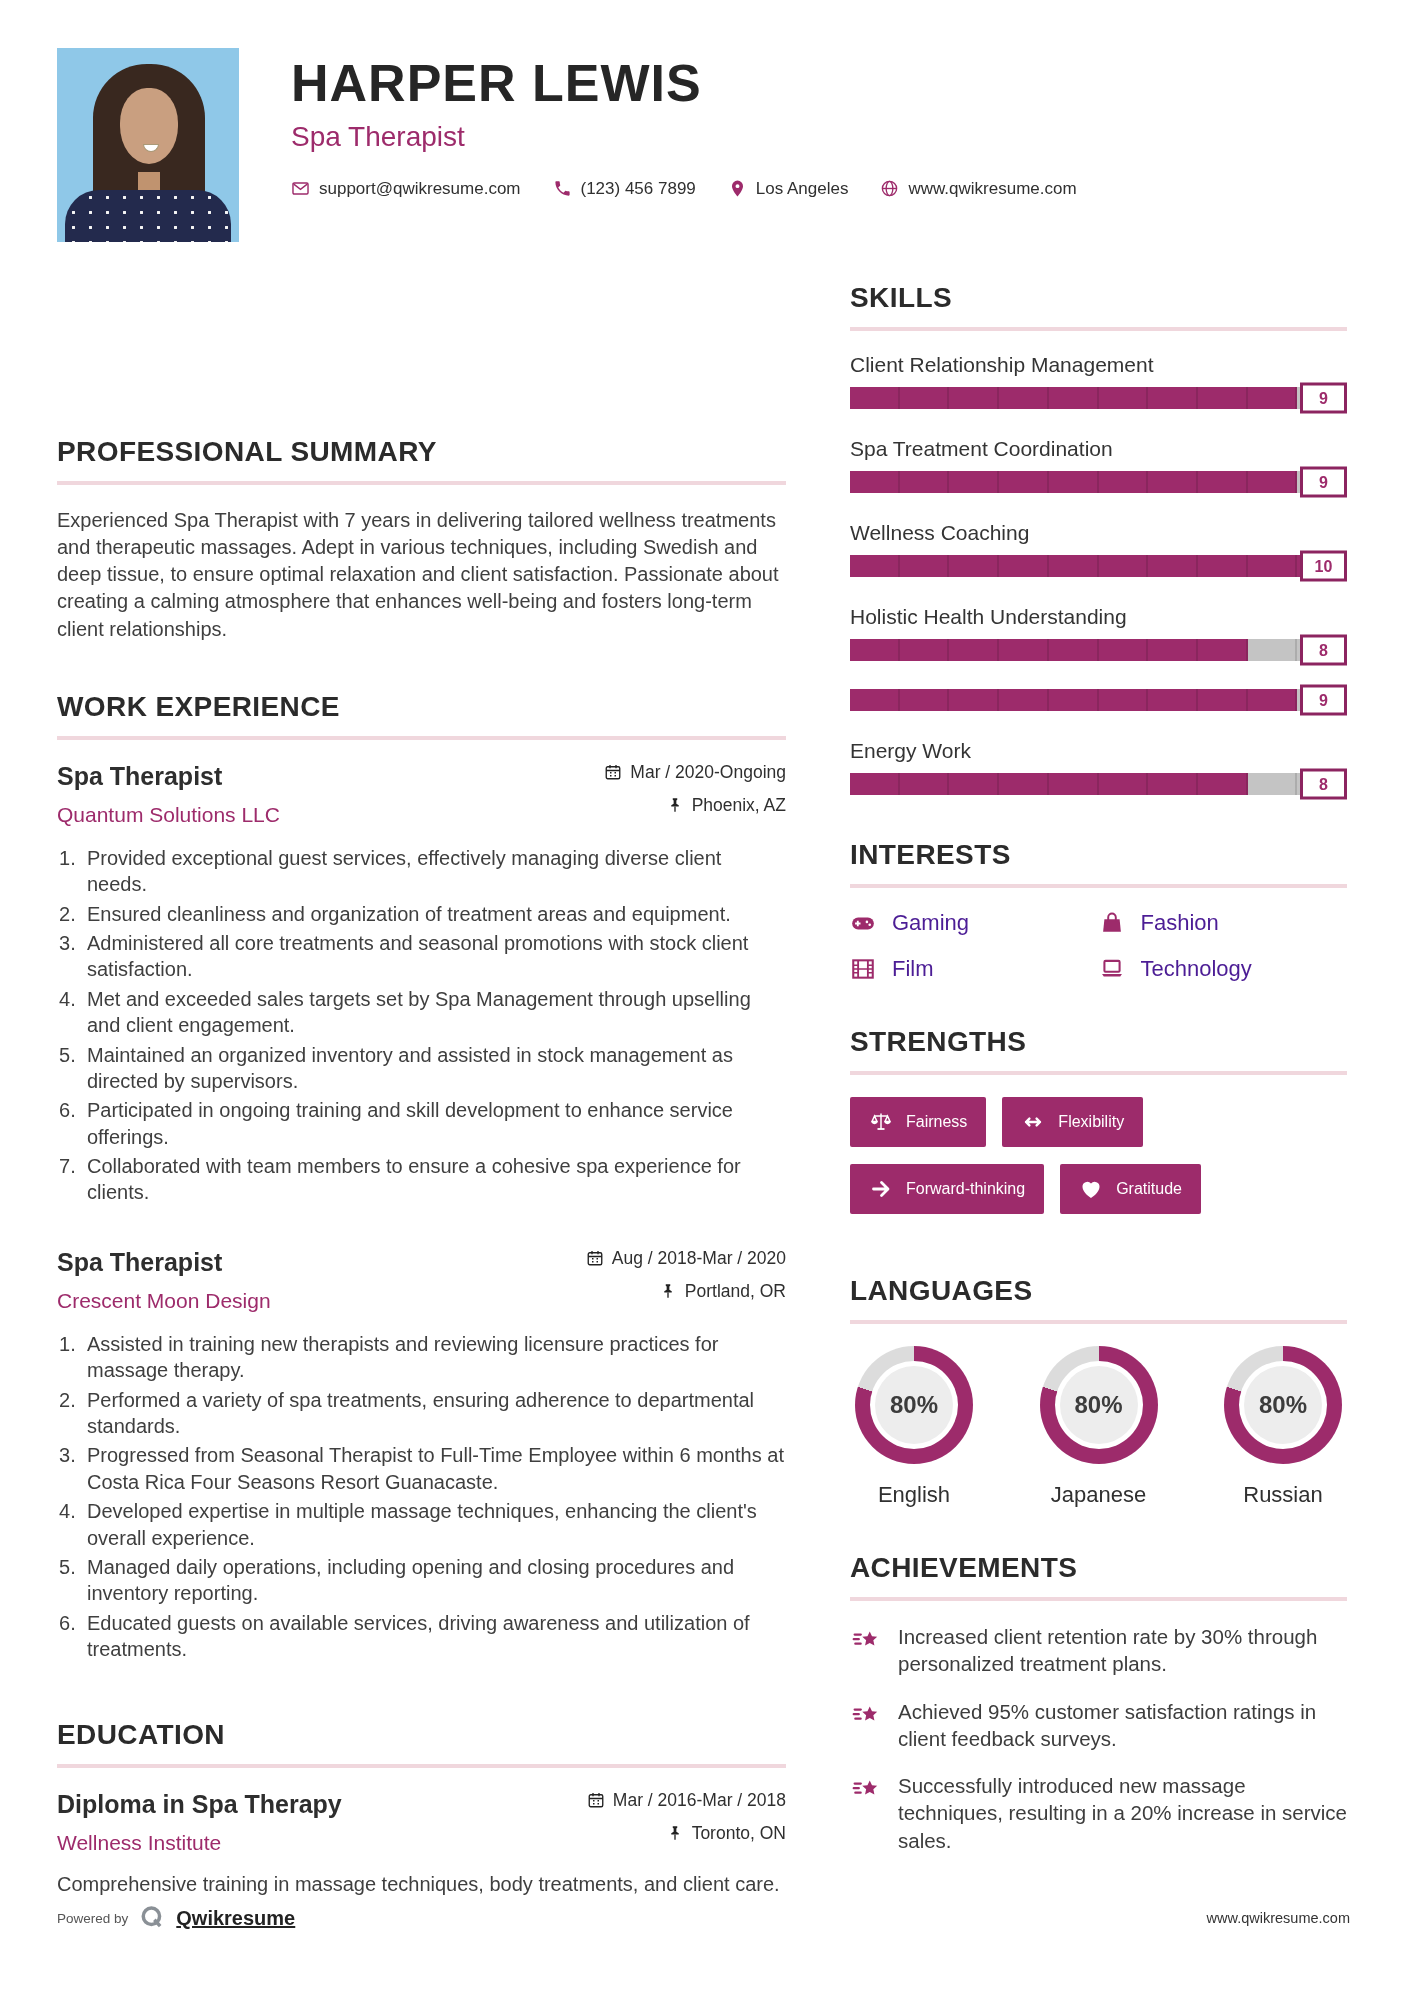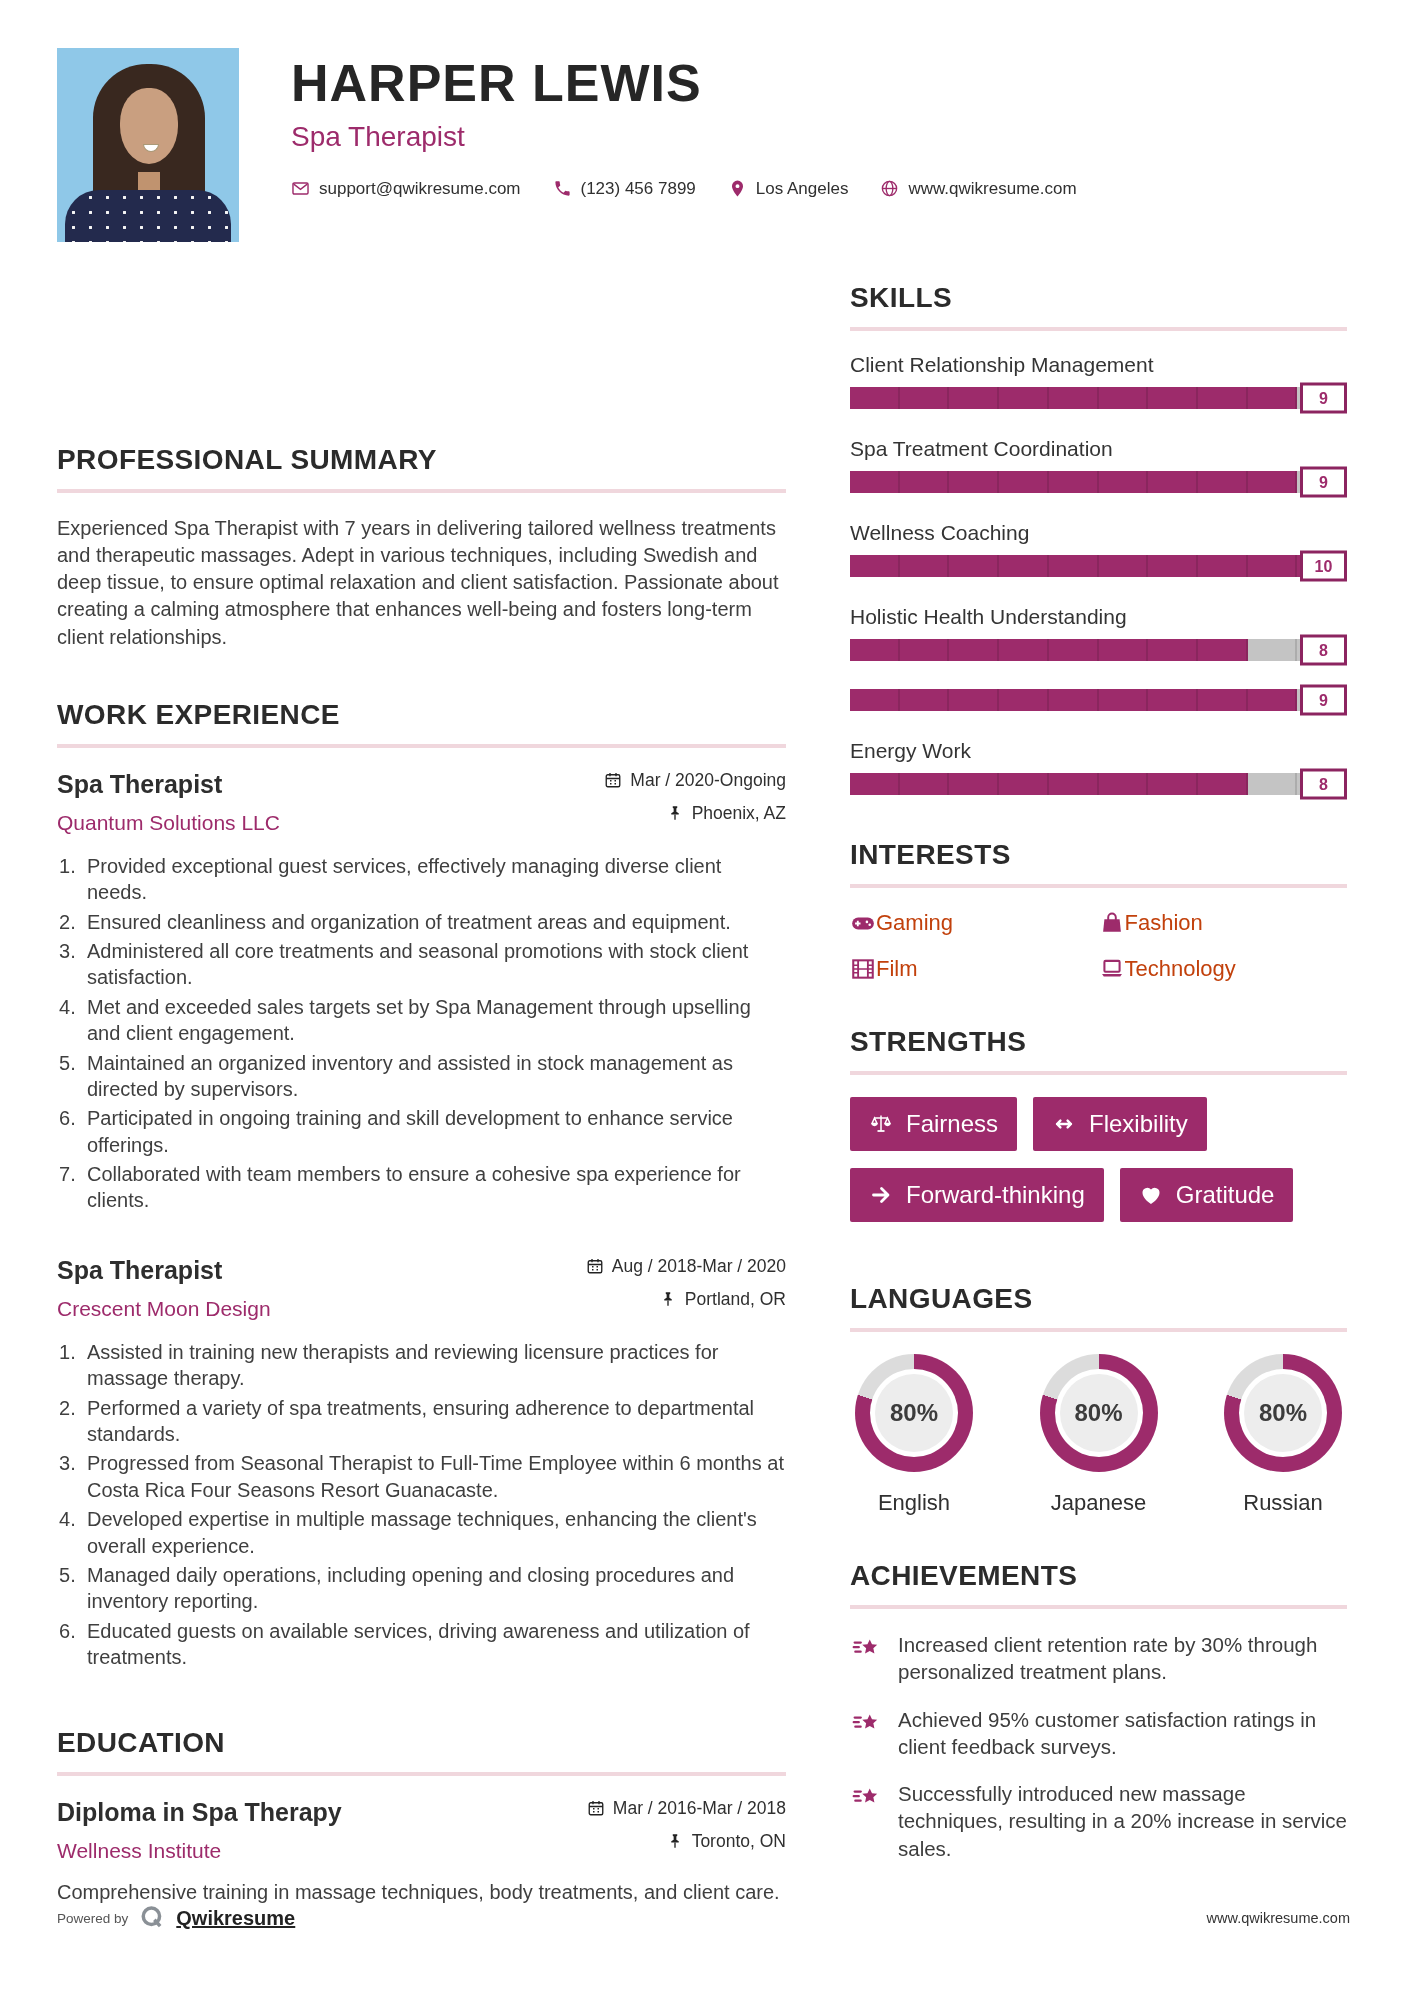--- a/index.html
+++ b/index.html
@@ -64,26 +64,26 @@
   
   .skill{margin-bottom:28px;}
   .skill-label{font-size:21px;color:#343434;margin-bottom:10px;}
   .bar{position:relative;height:22px;background:var(--bargray);}
   .bar .fill{position:absolute;left:0;top:0;bottom:0;background:var(--accent);}
   .bar .ticks{position:absolute;inset:0;background:repeating-linear-gradient(90deg,transparent 0,transparent 47.7px,rgba(0,0,0,.12) 47.7px,rgba(0,0,0,.12) 49.7px);}
   .bar .score{position:absolute;right:0;top:50%;transform:translateY(-50%);width:47px;height:31px;background:#fff;border:3px solid var(--accent-dark);color:var(--accent);font-weight:700;font-size:16px;display:flex;align-items:center;justify-content:center;}
 
   
   .interest-grid{display:grid;grid-template-columns:1fr 1fr;row-gap:20px;margin-top:4px;}
-  .interest{display:flex;align-items:center;gap:0;font-size:22px;color:#c2410c;}
+  .interest{display:flex;align-items:center;gap:16px;font-size:22px;color:#4c1d95;}
   .interest svg{width:26px;height:26px;color:var(--accent);}
 
   
   .badges{display:flex;flex-wrap:wrap;margin-top:2px;}
-  .badge{display:inline-flex;align-items:center;gap:13px;background:var(--accent);color:#fff;font-size:24px;
+  .badge{display:inline-flex;align-items:center;gap:13px;background:var(--accent);color:#fff;font-size:16px;
     padding:13px 19px;margin:0 16px 17px 0;border-radius:2px;}
   .badge svg{width:24px;height:24px;color:#fff;}
 
   
   .langs{display:flex;justify-content:space-between;margin-top:6px;}
   .lang{width:128px;display:flex;flex-direction:column;align-items:center;}
   .donut{width:118px;height:118px;border-radius:50%;display:flex;align-items:center;justify-content:center;}
   .donut-hole{width:88px;height:88px;border-radius:50%;background:#fff;display:flex;align-items:center;justify-content:center;}
   .donut-disc{width:78px;height:78px;border-radius:50%;background:#ededed;display:flex;align-items:center;justify-content:center;}
   .donut-disc span{font-size:24px;font-weight:700;color:#3c3c3c;}

